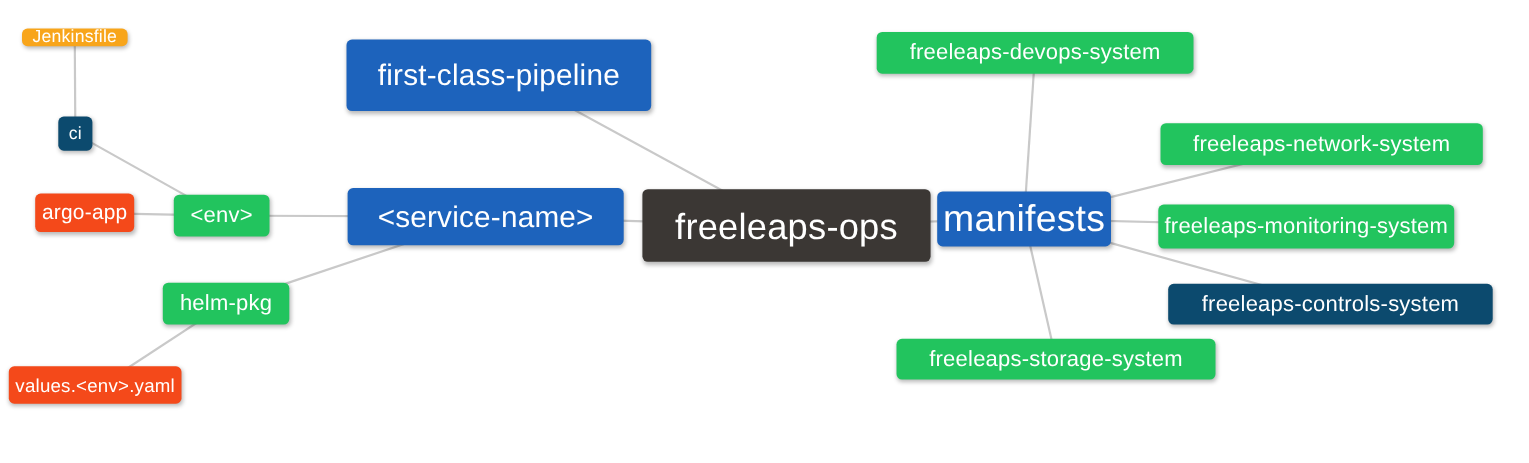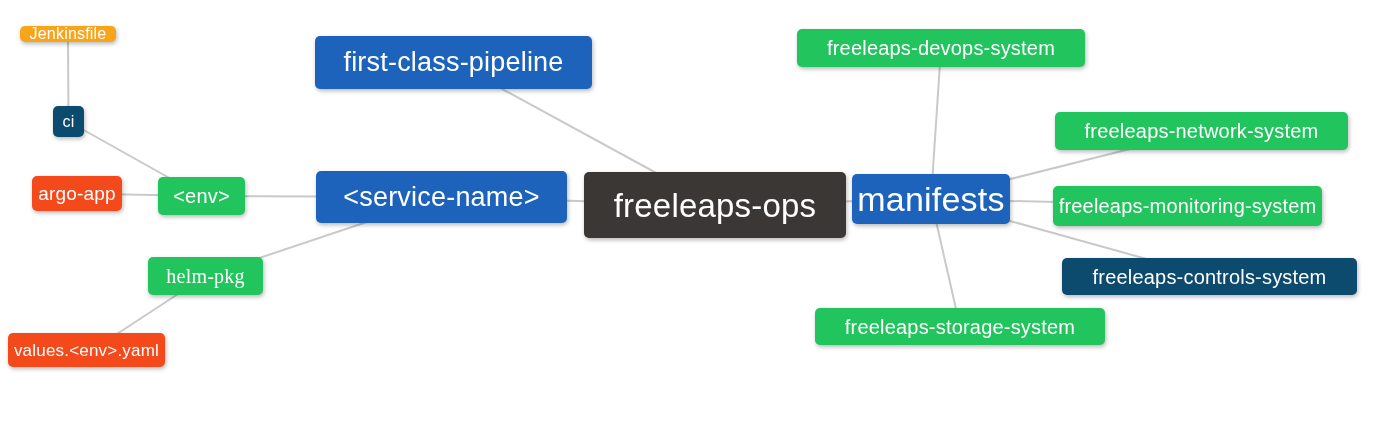--- a/index.html
+++ b/index.html
@@ -55,23 +55,23 @@
       <line x1="931" y1="199" x2="1201.5" y2="131" stroke="#c9c9c9" stroke-width="2"></line>
       <line x1="931" y1="199" x2="1215.5" y2="206" stroke="#c9c9c9" stroke-width="2"></line>
       <line x1="931" y1="199" x2="1209.5" y2="276.5" stroke="#c9c9c9" stroke-width="2"></line>
       <line x1="931" y1="199" x2="960" y2="326.5" stroke="#c9c9c9" stroke-width="2"></line>
     </svg>
   <div id="nodes-layer">
       <div class="node" style="left: 20px; top: 26px; width: 96px; height: 16px; font-size: 16px; background: rgb(248, 165, 27);">Jenkinsfile</div>
       <div class="node" style="left: 53px; top: 106px; width: 31px; height: 31px; font-size: 16px; background: #0c4a6e;">ci</div>
       <div class="node" style="left: 32px; top: 176px; width: 90px; height: 35px; font-size: 19px; background: rgb(244, 73, 26);">argo-app</div>
       <div class="node" style="left: 158px; top: 177px; width: 87px; height: 38px; font-size: 20px; background: rgb(34, 196, 94);">&lt;env&gt;</div>
-      <div class="node" style="left: 148px; top: 257px; width: 115px; height: 38px; font-size: 20px; background: rgb(34, 196, 94); font-family: Liberation Serif, serif;">helm-pkg</div>
+      <div class="node" style="left: 148px; top: 257px; width: 115px; height: 38px; font-size: 20px; background: rgb(34, 196, 94);">helm-pkg</div>
       <div class="node" style="left: 8px; top: 333px; width: 157px; height: 34px; font-size: 17px; background: rgb(244, 73, 26);">values.&lt;env&gt;.yaml</div>
-      <div class="node" style="left: 315px; top: 36px; width: 277px; height: 53px; font-size: 27px; background: rgb(29, 99, 188);">first-class-pipeline</div>
+      <div class="node" style="left: 315px; top: 36px; width: 277px; height: 65px; font-size: 27px; background: rgb(29, 99, 188);">first-class-pipeline</div>
       <div class="node" style="left: 316px; top: 171px; width: 251px; height: 52px; font-size: 27px; background: rgb(29, 99, 188);">&lt;service-name&gt;</div>
       <div class="node" style="left: 584px; top: 172px; width: 262px; height: 66px; font-size: 33px; background: rgb(59, 55, 52);">freeleaps-ops</div>
       <div class="node" style="left: 852px; top: 174px; width: 158px; height: 50px; font-size: 34px; background: rgb(29, 99, 188);">manifests</div>
       <div class="node" style="left: 797px; top: 29px; width: 288px; height: 38px; font-size: 20px; background: rgb(34, 196, 94);">freeleaps-devops-system</div>
       <div class="node" style="left: 1055px; top: 112px; width: 293px; height: 38px; font-size: 20px; background: rgb(34, 196, 94);">freeleaps-network-system</div>
       <div class="node" style="left: 1053px; top: 186px; width: 269px; height: 40px; font-size: 20px; background: rgb(34, 196, 94);">freeleaps-monitoring-system</div>
       <div class="node" style="left: 1062px; top: 258px; width: 295px; height: 37px; font-size: 20px; background: #0c4a6e;">freeleaps-controls-system</div>
       <div class="node" style="left: 815px; top: 308px; width: 290px; height: 37px; font-size: 20px; background: rgb(34, 196, 94);">freeleaps-storage-system</div>
     </div>
 </div>

